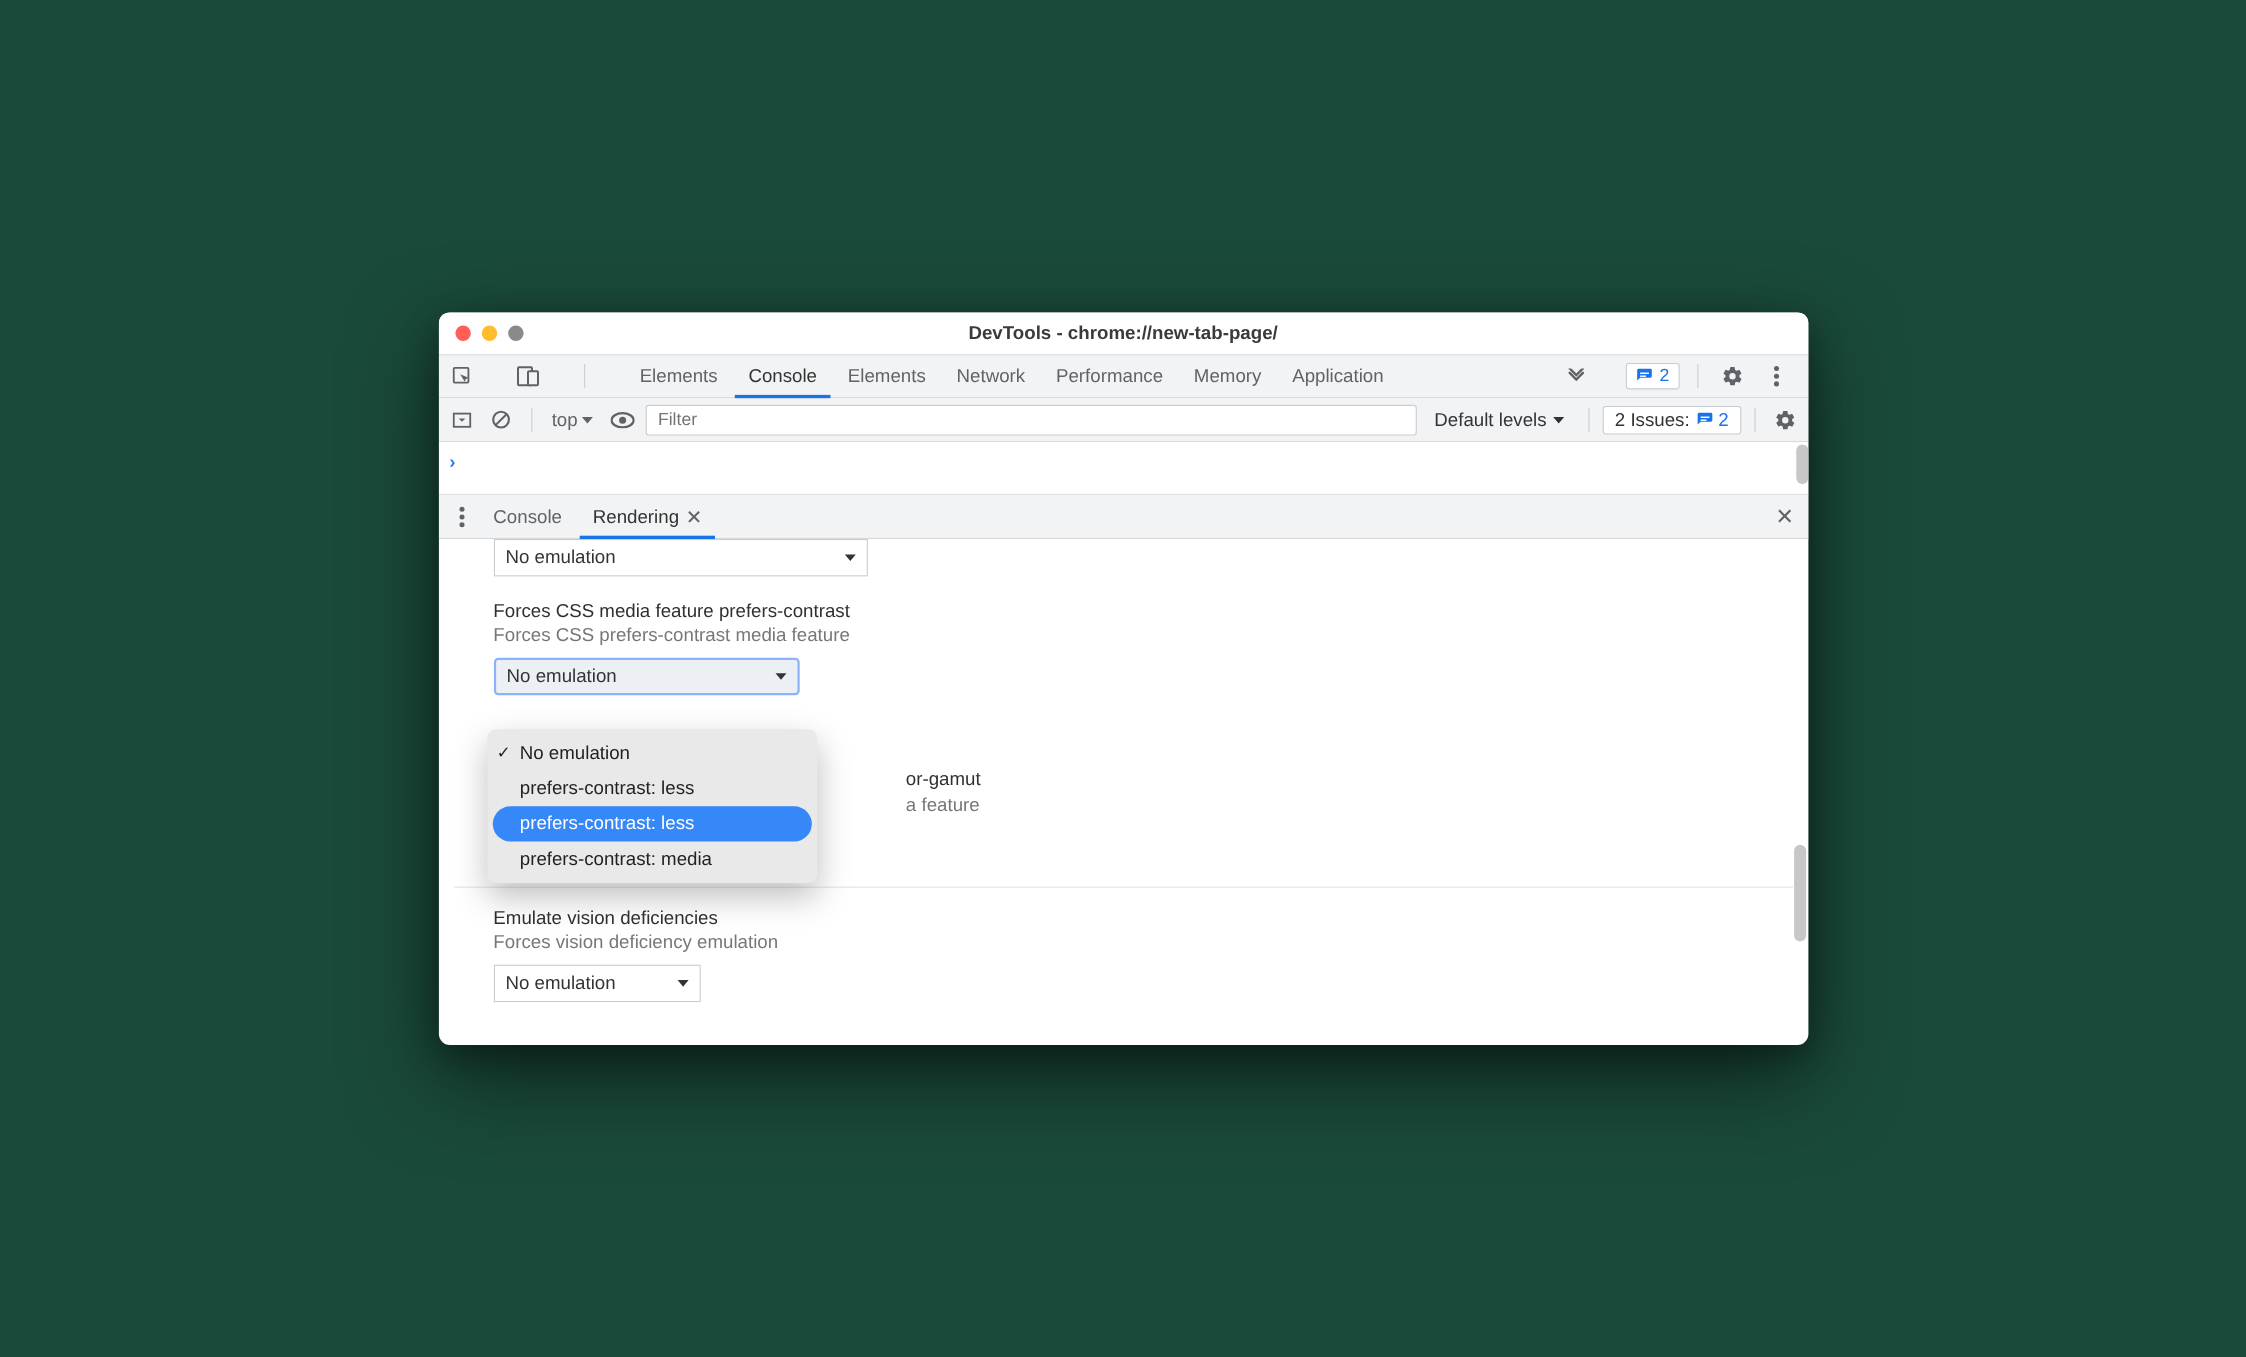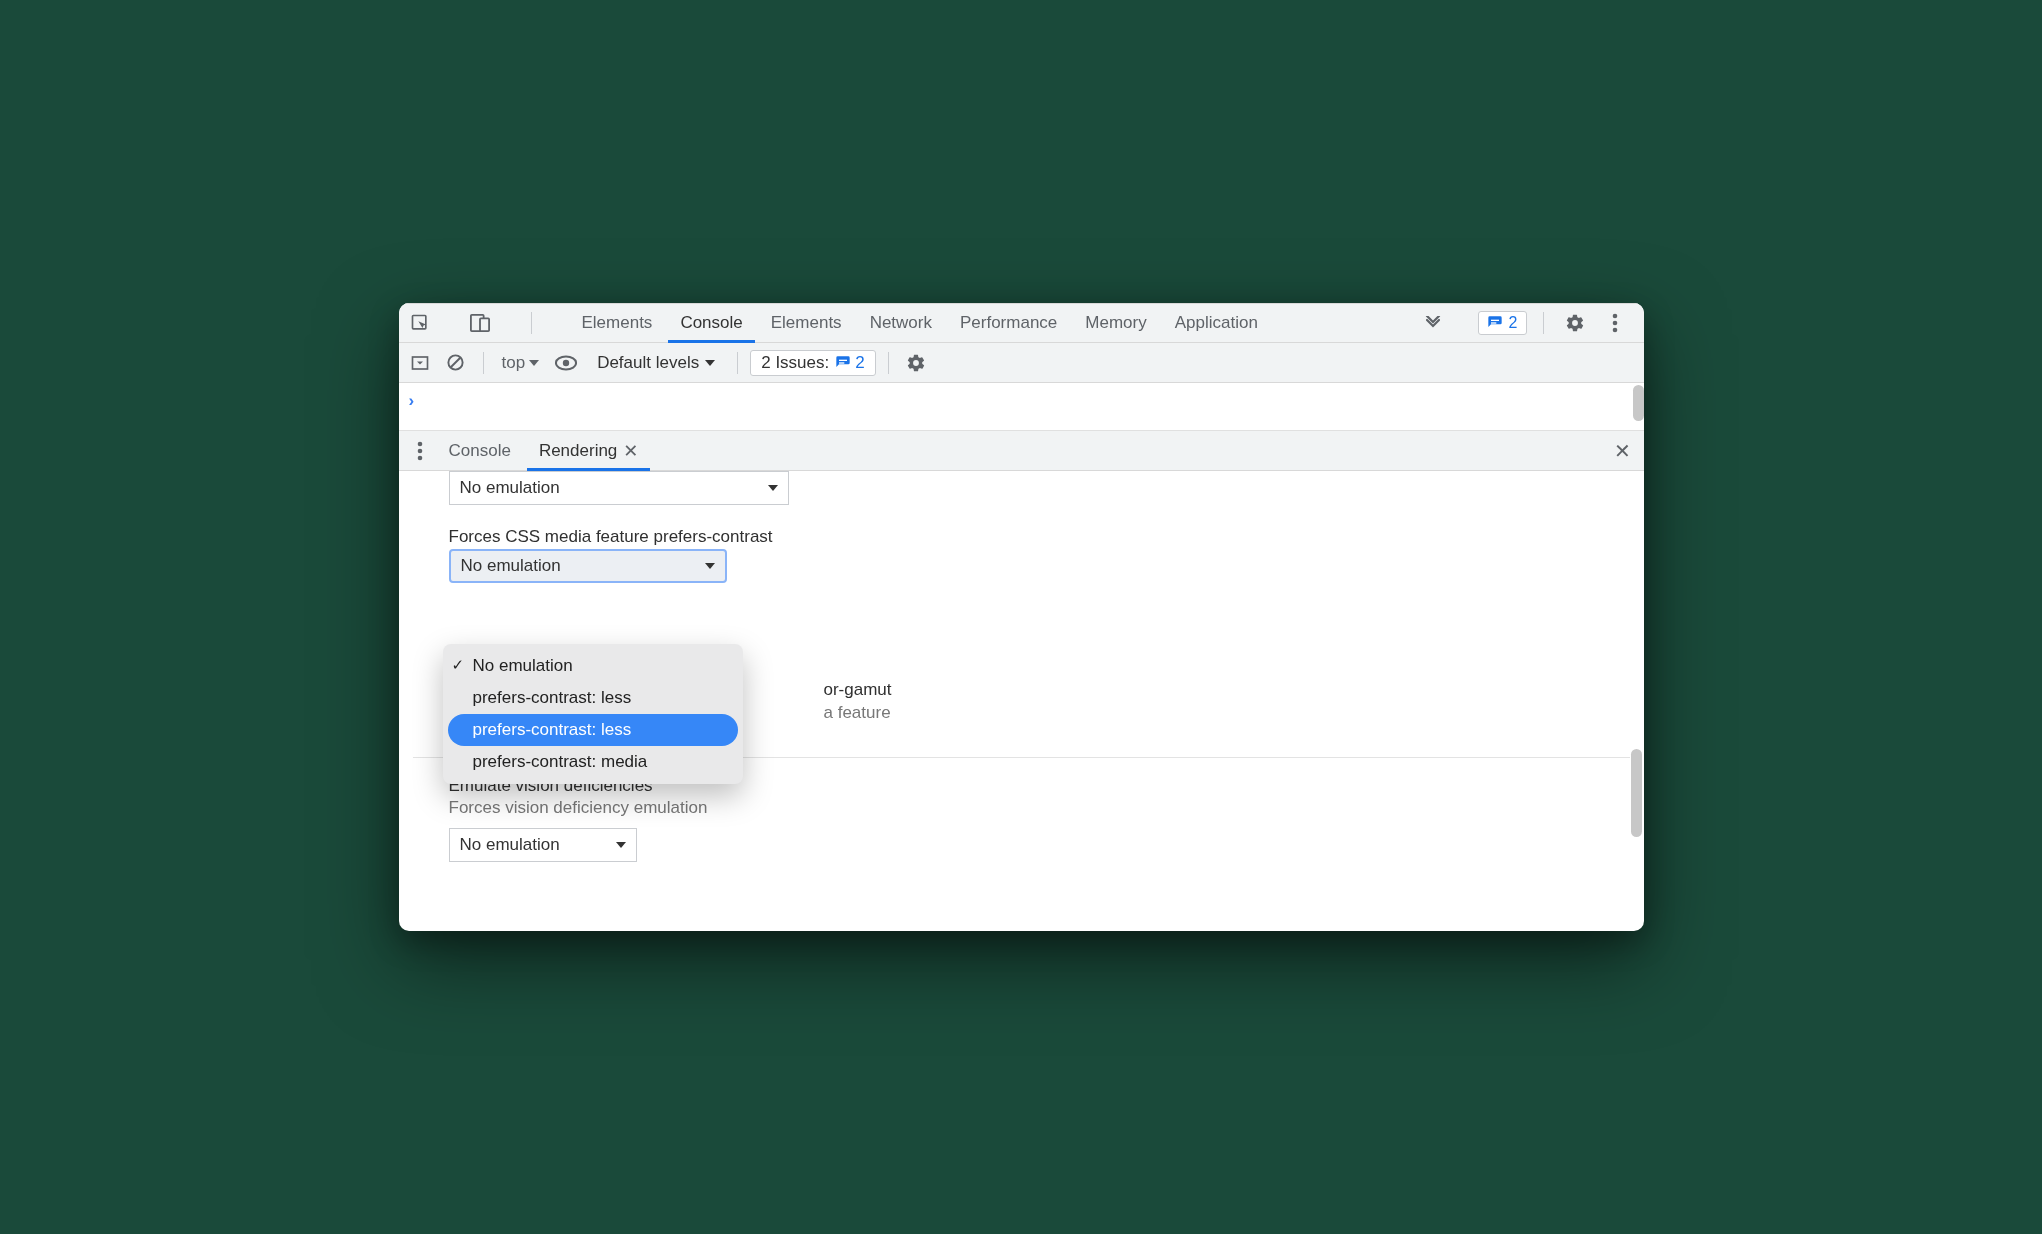--- a/index.html
+++ b/index.html
@@ -240,20 +240,28 @@
       font-size: 15px;
     }
     
     svg { display: block; }
   </style>
 </head>
 <body>
 
 <div class="window">
 
+  <div class="titlebar">
+    <div class="traffic-lights">
+      <div class="tl red"></div>
+      <div class="tl yellow"></div>
+      <div class="tl green"></div>
+    </div>
+    <div class="window-title">DevTools - chrome://new-tab-page/</div>
+  </div>
 
   <div class="main-tabs">
     <div class="tabicon">
       <svg width="20" height="20" viewBox="0 0 24 24" fill="none" stroke="#5f6368" stroke-width="2">
         <rect x="3" y="3" width="16" height="16" rx="1"></rect>
         <path d="M10 10 l5 8 l1.2-3 l3-1.2 z" fill="#5f6368" stroke="none"></path>
       </svg>
     </div>
     <div class="tabicon">
       <svg width="22" height="20" viewBox="0 0 24 22" fill="none" stroke="#5f6368" stroke-width="2">
@@ -319,20 +327,21 @@
     <div class="context-sel">
       <span>top</span>
       <span class="caret-down" style="border-top-color:#5f6368"></span>
     </div>
     <div class="toolbtn">
       <svg width="22" height="16" viewBox="0 0 24 16" fill="#5f6368">
           <ellipse cx="12" cy="8" rx="11" ry="7" fill="none" stroke="#5f6368" stroke-width="2.2"></ellipse>
           <circle cx="12" cy="8" r="3.5"></circle>
         </svg>
     </div>
+    <input class="filter-input" placeholder="Filter" style="">
     <div class="levels-sel">
       <span>Default levels</span>
       <span class="caret-down"></span>
     </div>
     <div class="vsep"></div>
     <div class="issues-link">
       <span>2 Issues:</span>
       <span class="ic">
         <svg width="16" height="16" viewBox="0 0 24 24" fill="#1a73e8">
             <path d="M20 2H4a2 2 0 0 0-2 2v14l4-4h14a2 2 0 0 0 2-2V4a2 2 0 0 0-2-2z"></path>
@@ -377,20 +386,21 @@
 
     <div class="section first-select">
       <div class="select-like" style="min-width:340px">
         <span>No emulation</span>
         <span class="caret-down"></span>
       </div>
     </div>
 
     <div class="section">
       <div class="section-title">Forces CSS media feature prefers-contrast</div>
+      <div class="section-sub">Forces CSS prefers-contrast media feature</div>
       <div class="select-like focused">
         <span>No emulation</span>
         <span class="caret-down"></span>
       </div>
     </div>
 
     <div style="position:absolute; top:209px; left:425px; color:#303030;">or-gamut</div>
     <div style="position:absolute; top:232px; left:425px; color:#777;">a feature</div>
 
     <div class="hr" style="margin-top:160px"></div>

